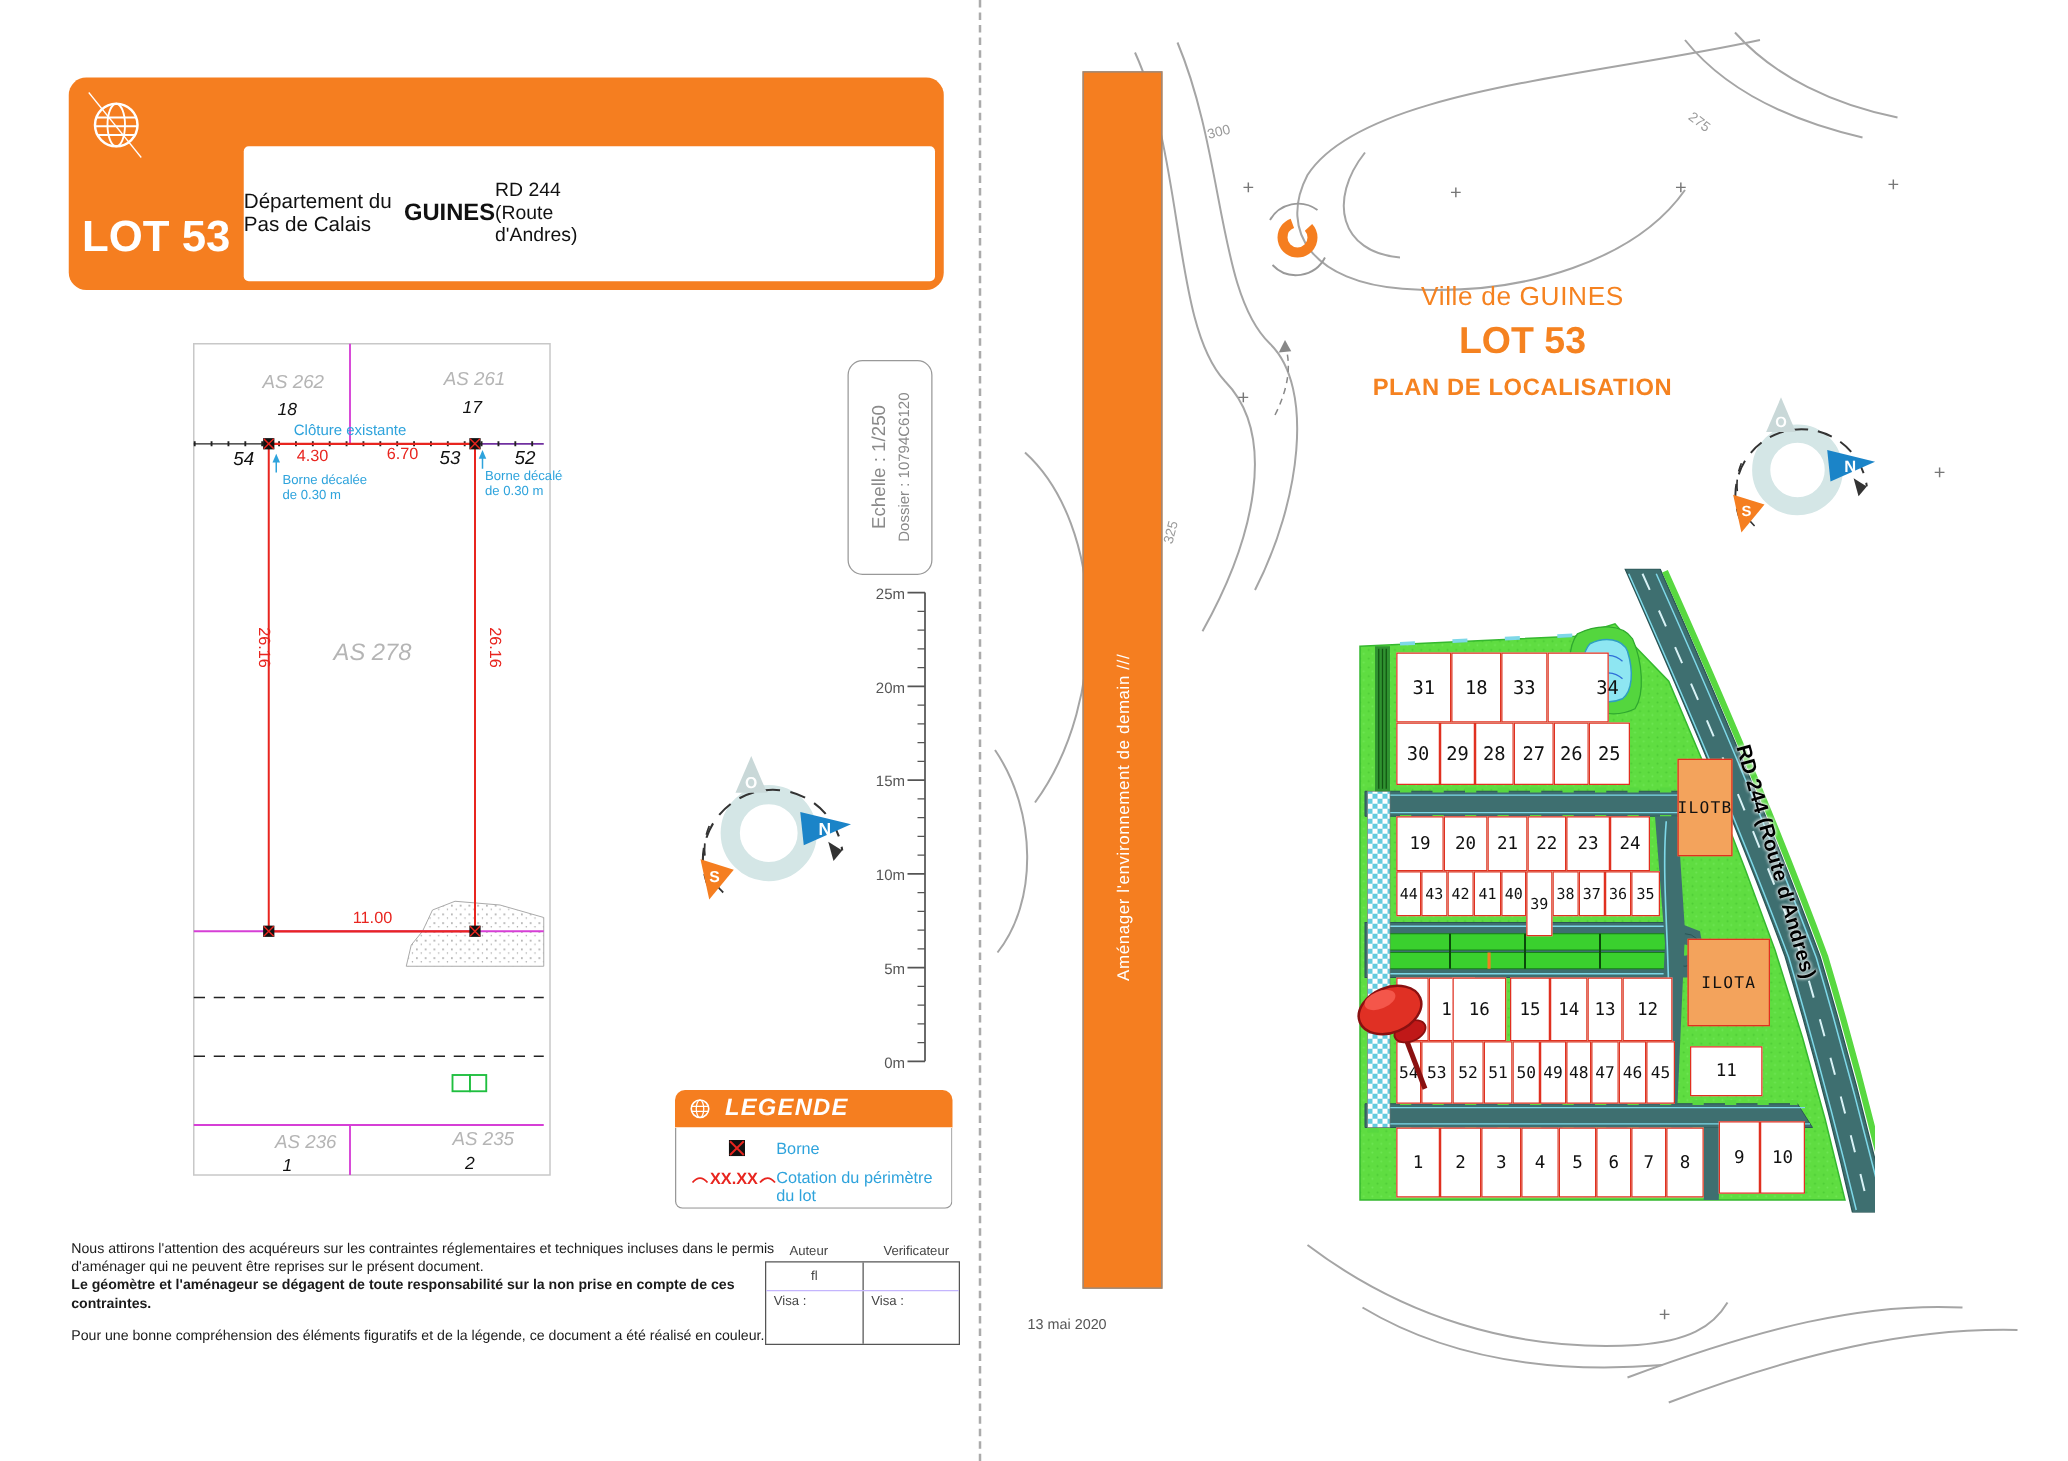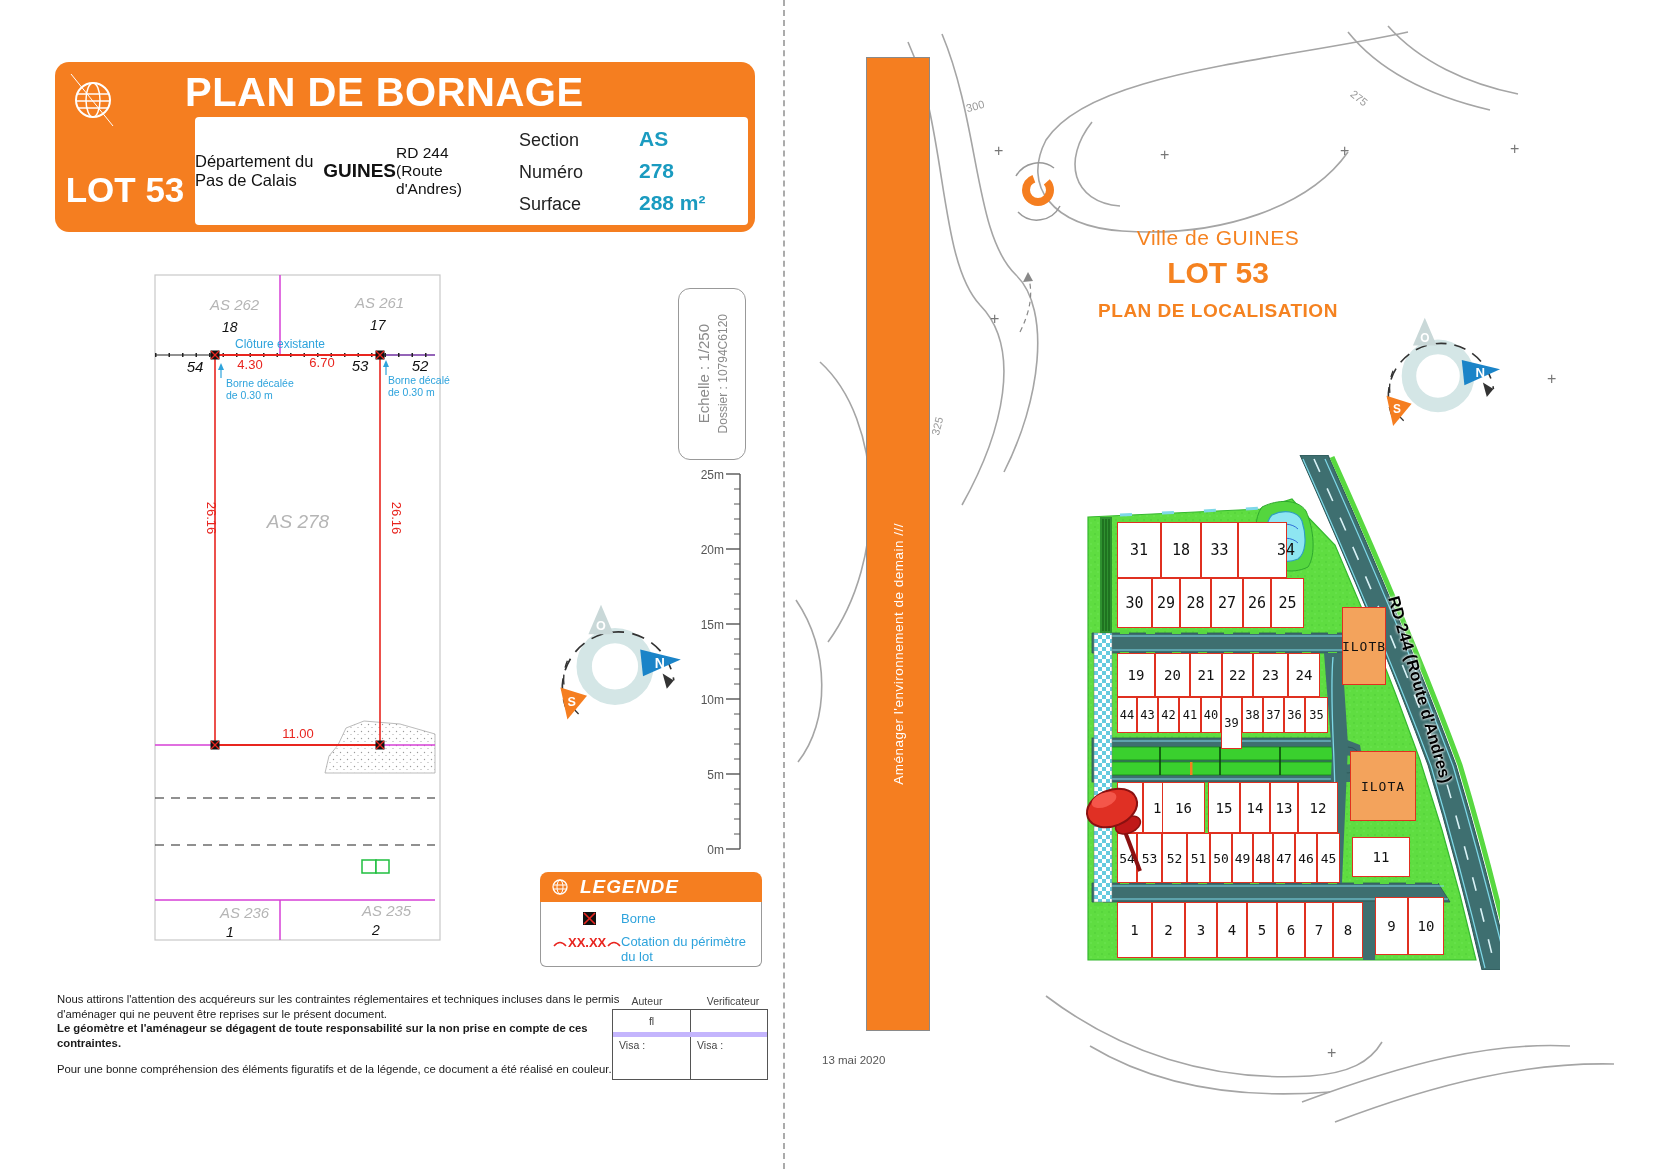--- a/index.html
+++ b/index.html
@@ -50,21 +50,21 @@
 
   
   .notes{position:absolute;left:57px;top:992px;width:585px;font-size:11.3px;line-height:1.3;color:#1a1a1a;}
   .notes p{margin:0;}
   .notes .bold{font-weight:700;}
   .notes .spaced{margin-top:11px;}
   .signoff{position:absolute;left:612px;top:995px;width:156px;font-size:10.5px;color:#444;}
   .signoff-head{display:flex;gap:16px;}
   .signoff-head span{width:78px;text-align:center;padding-bottom:2px;}
   .signoff-table{border:1px solid #555;}
-  .signoff-row1{display:flex;height:22px;border-bottom:5px solid #c4b5fd;justify-content:space-between;}
+  .signoff-row1{display:flex;height:22px;border-bottom:1px solid #c4b5fd;justify-content:space-between;}
   .signoff-row2{display:flex;height:42px;}
   .cell{width:78px;box-sizing:border-box;}
   .cell.r{border-left:1px solid #555;}
   .cell.center{display:flex;align-items:center;justify-content:center;}
   .cell.visa{padding:2px 0 0 6px;}
 
   
   .fold-line{position:absolute;left:783px;top:0;height:1169px;width:0;border-left:2px dashed #ABABAB;}
   .band{position:absolute;left:866px;top:57px;width:62px;height:972px;background:#F57E20;
       border:1px solid #8a8a8a;display:flex;align-items:center;justify-content:center;}
@@ -106,41 +106,26 @@
 
   <div class="header-box">
     <svg class="abs" style="left:8px;top:8px" width="60" height="60" viewBox="0 0 60 60">
       <circle cx="30" cy="30" r="17" fill="none" stroke="#fff" stroke-width="2"></circle>
       <ellipse cx="30" cy="30" rx="7" ry="17" fill="none" stroke="#fff" stroke-width="1.5"></ellipse>
       <line x1="14" y1="24" x2="46" y2="24" stroke="#fff" stroke-width="1.5"></line>
       <line x1="13" y1="31" x2="47" y2="31" stroke="#fff" stroke-width="1.5"></line>
       <line x1="15" y1="38" x2="45" y2="38" stroke="#fff" stroke-width="1.5"></line>
       <line x1="8" y1="4" x2="50" y2="56" stroke="#fff" stroke-width="1"></line>
     </svg>
-    <div class="doc-title">PLAN DE BORNAGE</div>
     <div class="lot-badge">LOT 53</div>
     <div class="header-panel">
       <div class="loc-col">
         <div class="dep">Département du Pas de Calais</div>
         <div class="commune">GUINES</div>
         <div class="adresse">RD 244 (Route d'Andres)</div>
-      </div>
-      <div class="field-col">
-        <div class="field-row">
-          <span class="field-label">Section</span>
-          <span class="field-value">AS</span>
-        </div>
-        <div class="field-row">
-          <span class="field-label">Numéro</span>
-          <span class="field-value">278</span>
-        </div>
-        <div class="field-row">
-          <span class="field-label">Surface</span>
-          <span class="field-value">288 m²</span>
-        </div>
       </div>
     </div>
   </div>
 
   <svg class="abs" style="left:150px;top:268px" width="300" height="680" viewBox="0 0 300 680">
     <defs>
       <pattern id="stip" width="7" height="7" patternUnits="userSpaceOnUse">
         <circle cx="1.5" cy="1.5" r="0.7" fill="#9a9a9a"></circle>
         <circle cx="5" cy="4.5" r="0.55" fill="#9a9a9a"></circle>
       </pattern>

